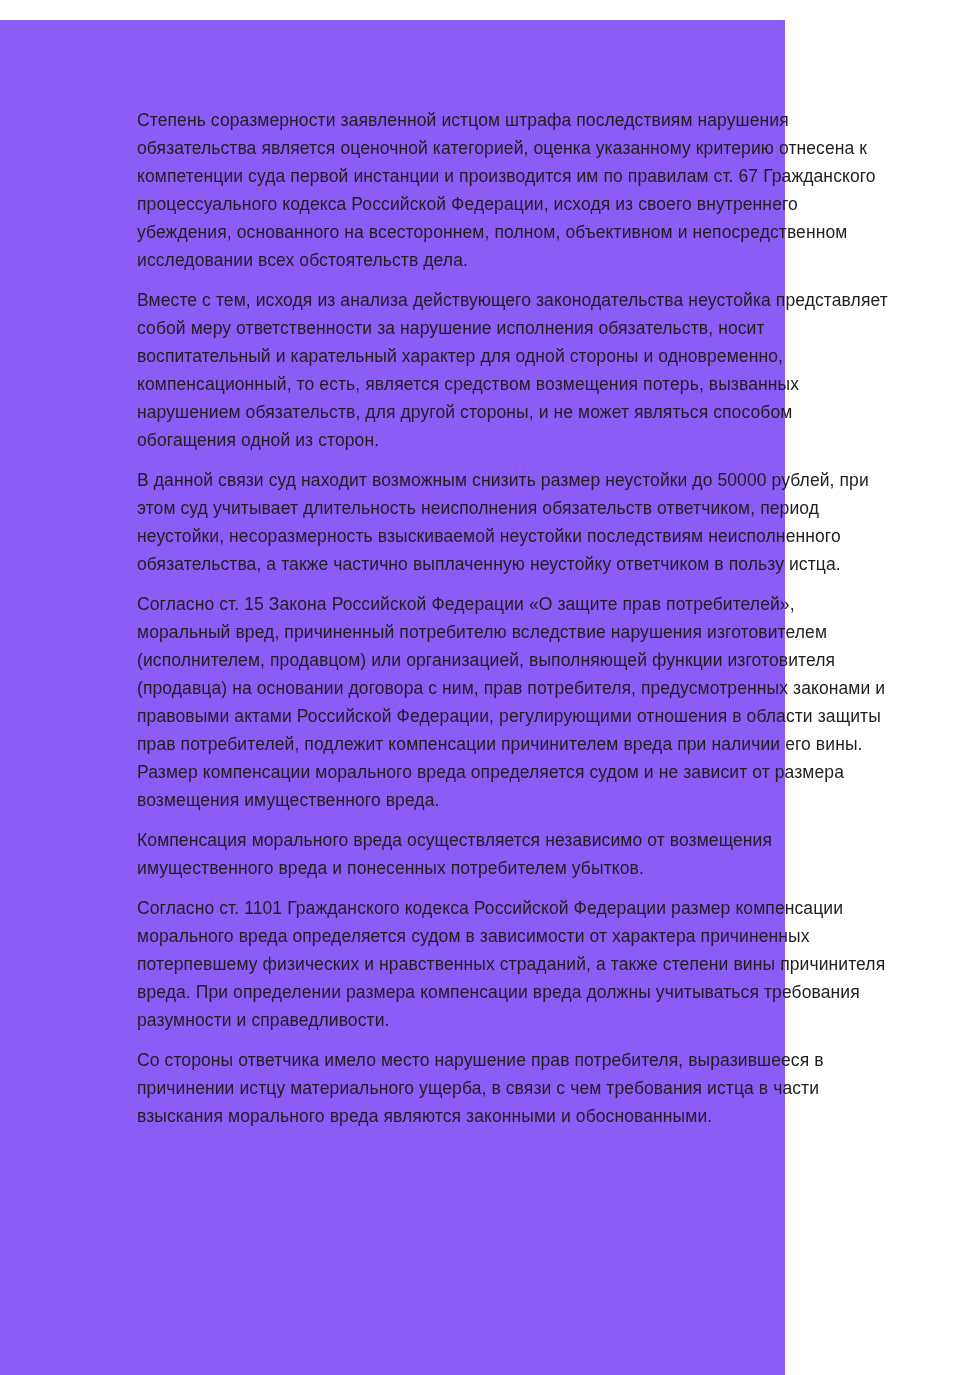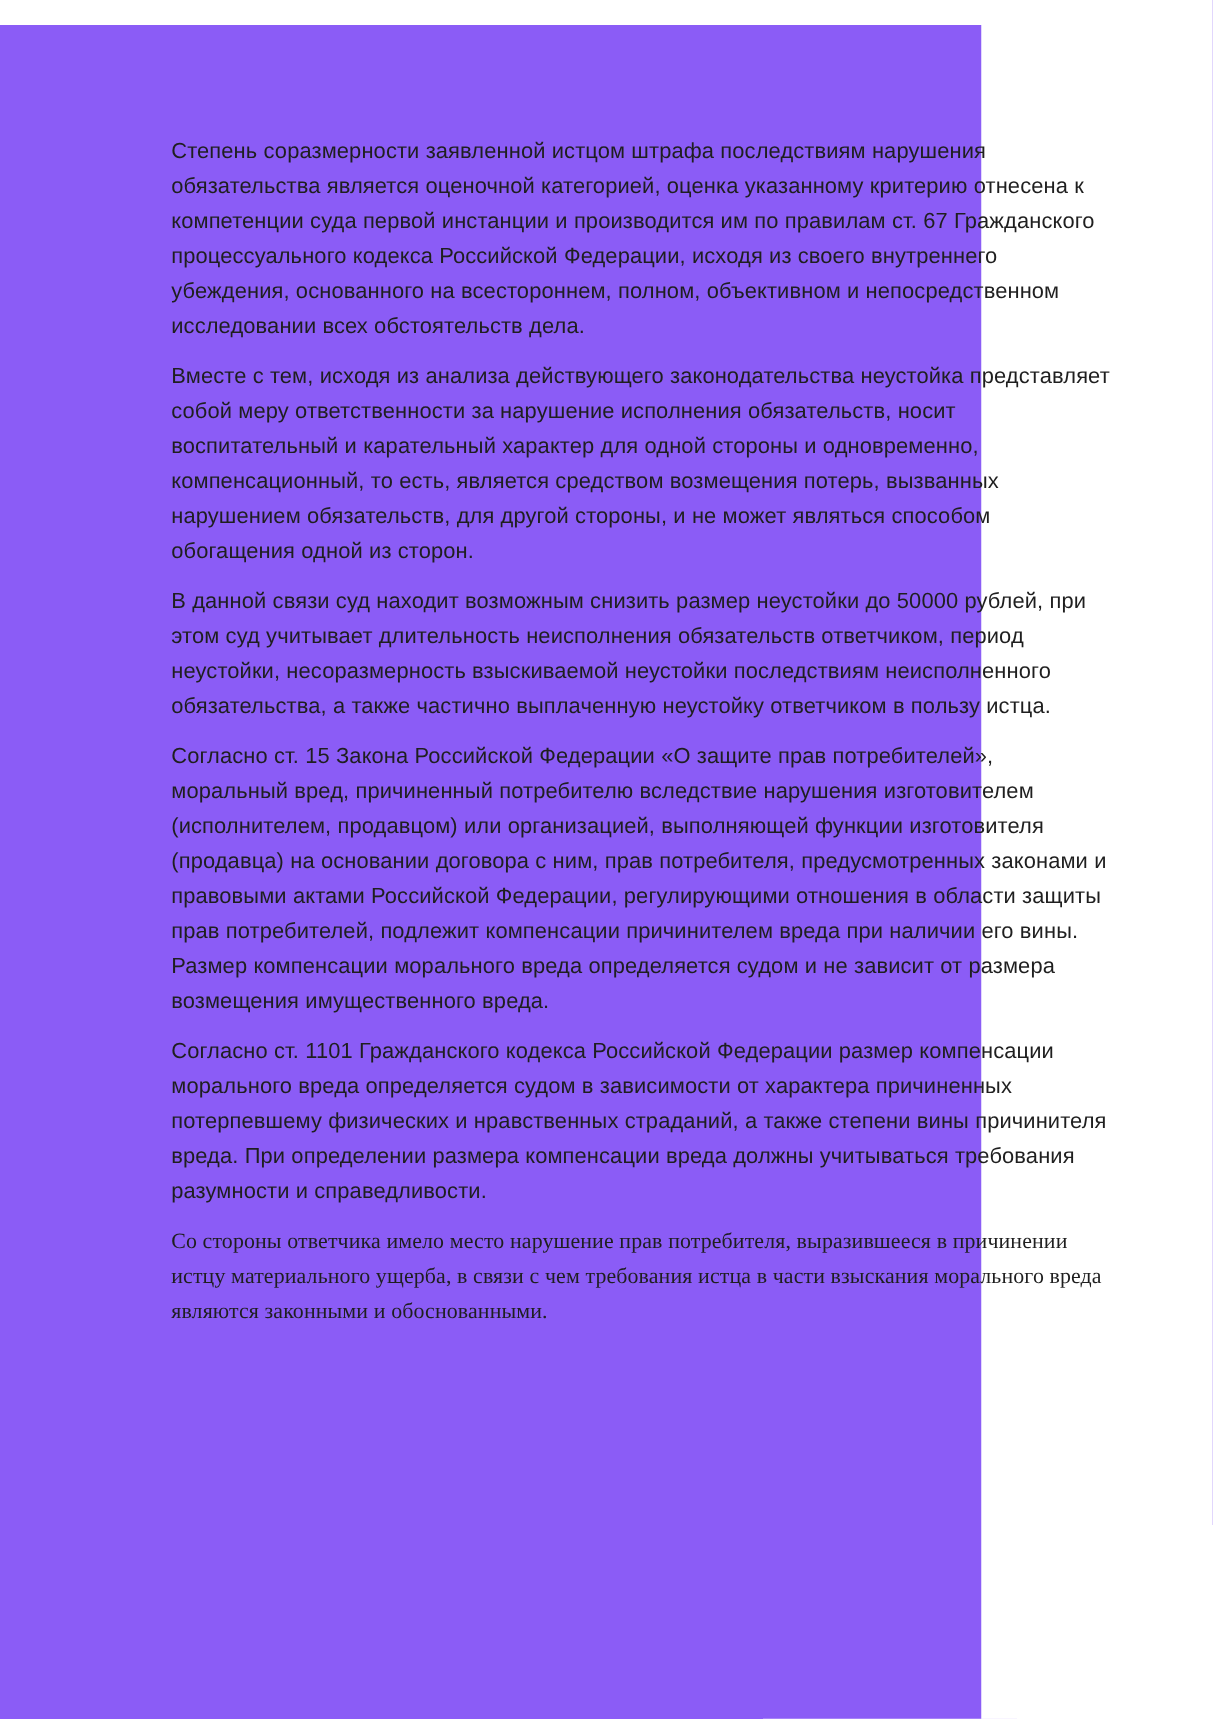--- a/index.html
+++ b/index.html
@@ -30,28 +30,28 @@
       font-weight: 400;
       letter-spacing: 0.1px;
       text-align: left;
     }
     .text-block p {
       margin: 0 0 12px 0;
       padding: 0;
     }
     .text-block p:last-child {
       margin-bottom: 0;
-      font-family: Liberation Serif, serif;
     }
   </style>
 </head>
 <body>
 
 <main class="page">
   <div class="text-block">
     <p>Степень соразмерности заявленной истцом штрафа последствиям нарушения обязательства является оценочной категорией, оценка указанному критерию отнесена к компетенции суда первой инстанции и производится им по правилам ст. 67 Гражданского процессуального кодекса Российской Федерации, исходя из своего внутреннего убеждения, основанного на всестороннем, полном, объективном и непосредственном исследовании всех обстоятельств дела.</p>
     <p>Вместе с тем, исходя из анализа действующего законодательства неустойка представляет собой меру ответственности за нарушение исполнения обязательств, носит воспитательный и карательный характер для одной стороны и одновременно, компенсационный, то есть, является средством возмещения потерь, вызванных нарушением обязательств, для другой стороны, и не может являться способом обогащения одной из сторон.</p>
     <p>В данной связи суд находит возможным снизить размер неустойки до 50000 рублей, при этом суд учитывает длительность неисполнения обязательств ответчиком, период неустойки, несоразмерность взыскиваемой неустойки последствиям неисполненного обязательства, а также частично выплаченную неустойку ответчиком в пользу истца.</p>
     <p>Согласно ст. 15 Закона Российской Федерации «О защите прав потребителей», моральный вред, причиненный потребителю вследствие нарушения изготовителем (исполнителем, продавцом) или организацией, выполняющей функции изготовителя (продавца) на основании договора с ним, прав потребителя, предусмотренных законами и правовыми актами Российской Федерации, регулирующими отношения в области защиты прав потребителей, подлежит компенсации причинителем вреда при наличии его вины. Размер компенсации морального вреда определяется судом и не зависит от размера возмещения имущественного вреда.</p>
+    <p>Компенсация морального вреда осуществляется независимо от возмещения имущественного вреда и понесенных потребителем убытков.</p>
     <p>Согласно ст. 1101 Гражданского кодекса Российской Федерации размер компенсации морального вреда определяется судом в зависимости от характера причиненных потерпевшему физических и нравственных страданий, а также степени вины причинителя вреда. При определении размера компенсации вреда должны учитываться требования разумности и справедливости.</p>
     <p>Со стороны ответчика имело место нарушение прав потребителя, выразившееся в причинении истцу материального ущерба, в связи с чем требования истца в части взыскания морального вреда являются законными и обоснованными.</p>
   </div>
 </main>
 
 </body></html>

